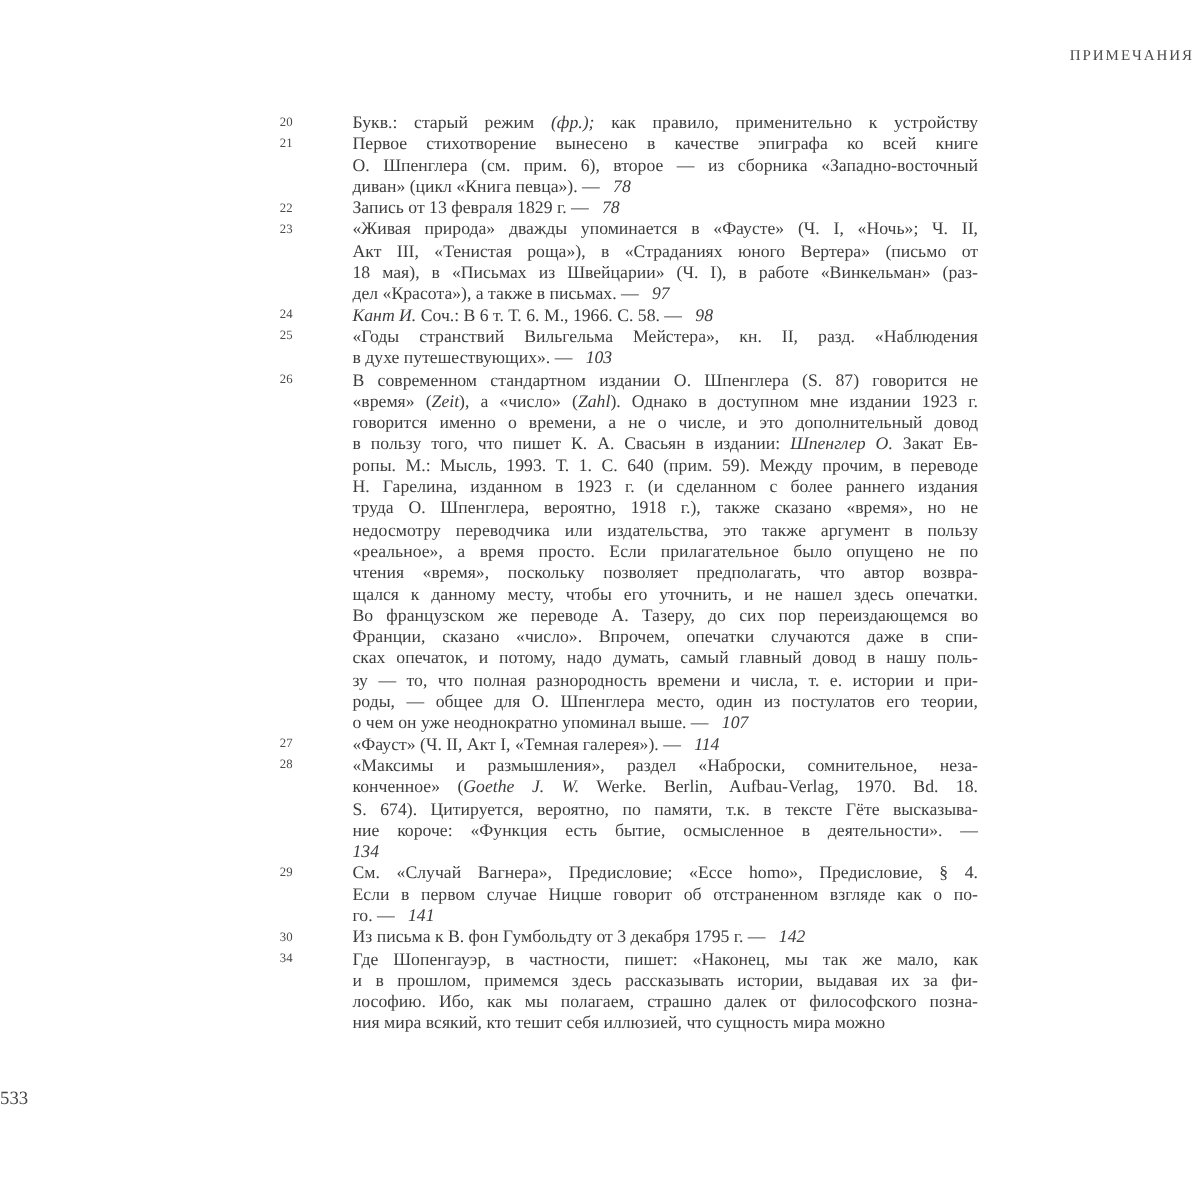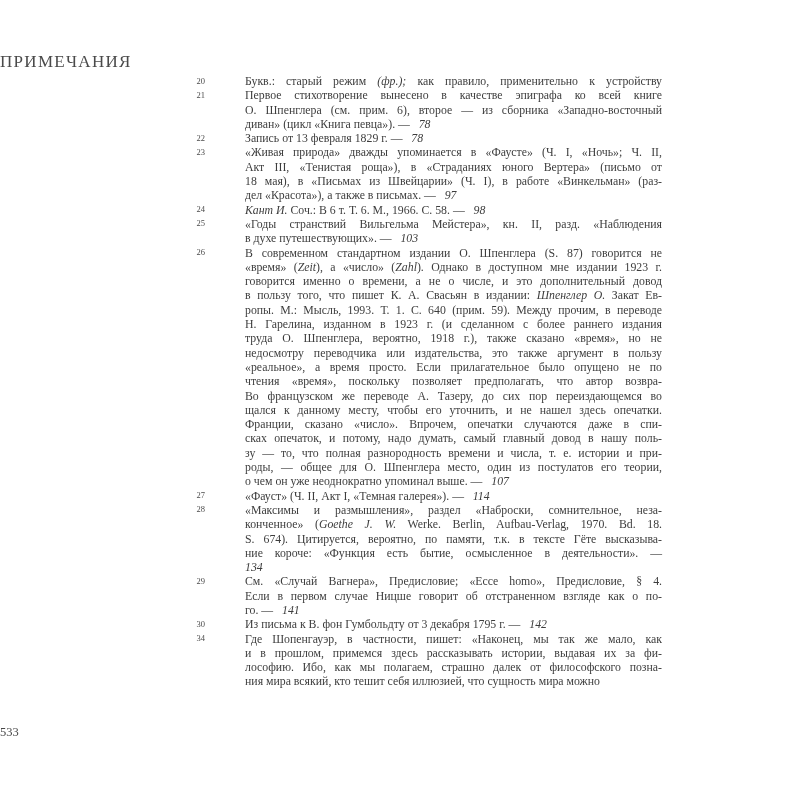--- a/index.html
+++ b/index.html
@@ -7,32 +7,32 @@
     position: relative;
     width: 800px;
     height: 800px;
     background: #ffffff;
     font-family: "Liberation Serif", "DejaVu Serif", serif;
     color: #3d3d3d;
     overflow: hidden;
   }
   .header {
     position: absolute;
-    top: 52px;
+    top: 32px;
     left: 0;
     width: 796px;
-    text-align: left;
-    font-size: 17px;
+    text-align: right;
+    font-size: 10px;
     letter-spacing: 1.3px;
     color: #4a4a4a;
   }
   .notes {
     position: absolute;
     top: 74px;
-    left: 220px;
+    left: 210px;
     width: 442px;
   }
   .note { position: relative; }
   .note-num {
     position: absolute;
     right: 100%;
     margin-right: 15px;
     top: -0.5px;
     font-size: 8.5px;
     line-height: 14.3px;
@@ -115,22 +115,22 @@
           <div class="line">В современном стандартном издании О. Шпенглера (S. 87) говорится не</div>
           <div class="line">«время» (<i>Zeit</i>), а «число» (<i>Zahl</i>). Однако в доступном мне издании 1923 г.</div>
           <div class="line">говорится именно о времени, а не о числе, и это дополнительный довод</div>
           <div class="line">в пользу того, что пишет К. А. Свасьян в издании: <i>Шпенглер О.</i> Закат Ев-</div>
           <div class="line">ропы. М.: Мысль, 1993. Т. 1. С. 640 (прим. 59). Между прочим, в переводе</div>
           <div class="line">Н. Гарелина, изданном в 1923 г. (и сделанном с более раннего издания</div>
           <div class="line">труда О. Шпенглера, вероятно, 1918 г.), также сказано «время», но не</div>
           <div class="line">недосмотру переводчика или издательства, это также аргумент в пользу</div>
           <div class="line">«реальное», а время просто. Если прилагательное было опущено не по</div>
           <div class="line">чтения «время», поскольку позволяет предполагать, что автор возвра-</div>
+          <div class="line">щался к данному месту, чтобы его уточнить, и не нашел здесь опечатки.</div>
           <div class="line">Во французском же переводе А. Тазеру, до сих пор переиздающемся во</div>
-          <div class="line">щался к данному месту, чтобы его уточнить, и не нашел здесь опечатки.</div>
           <div class="line">Франции, сказано «число». Впрочем, опечатки случаются даже в спи-</div>
           <div class="line">сках опечаток, и потому, надо думать, самый главный довод в нашу поль-</div>
           <div class="line">зу — то, что полная разнородность времени и числа, т. е. истории и при-</div>
           <div class="line">роды, — общее для О. Шпенглера место, один из постулатов его теории,</div>
           <div class="line last">о чем он уже неоднократно упоминал выше. —  <i>107</i></div>
         </div>
   </div>
       <div class="note">
     <span class="note-num">27</span>
     <div class="note-lines">

